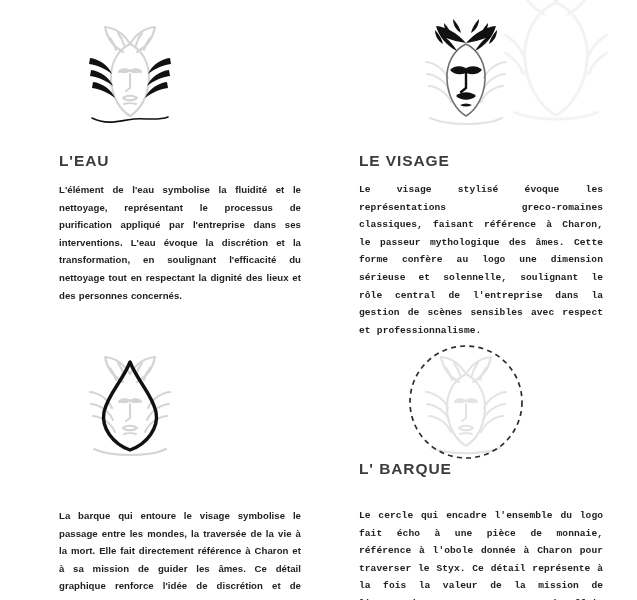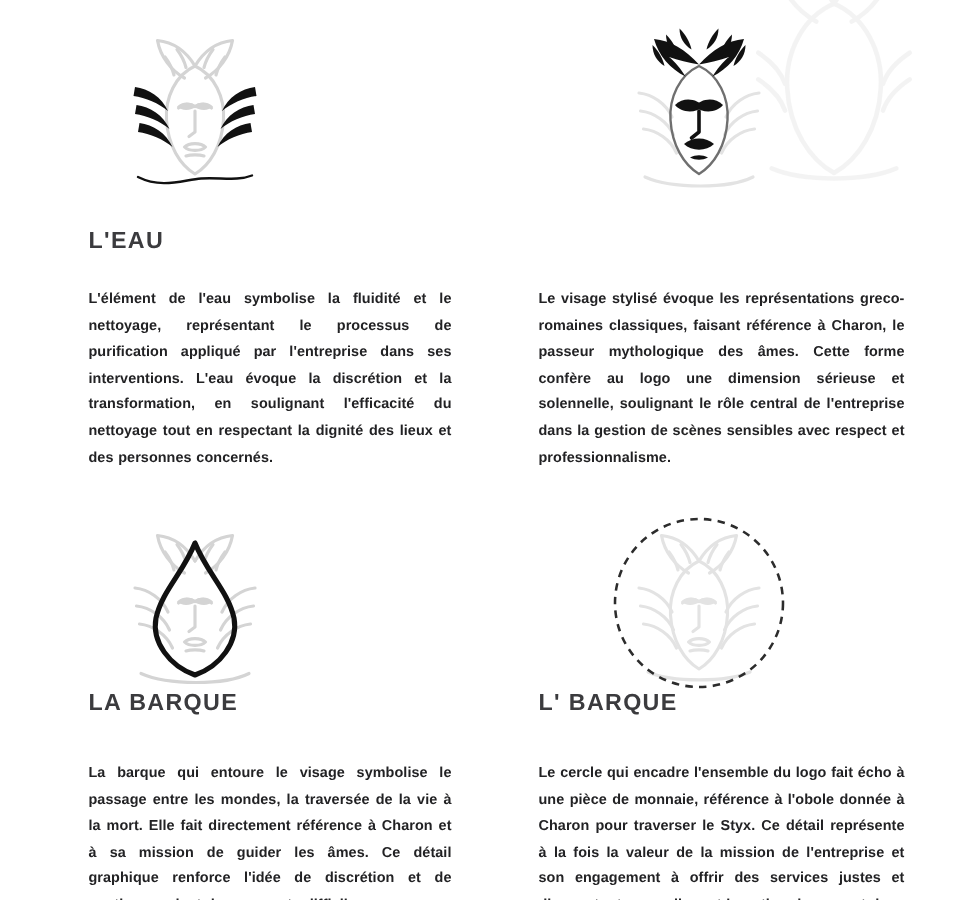--- a/index.html
+++ b/index.html
@@ -67,33 +67,34 @@
   .card.col-right .card-title {
     left: 19px;
   }
   .card.row-bottom .card-title {
     top: 130px;
   }
 
   .card-body {
     position: absolute;
     left: 59px;
-    top: 191px;
+    top: 181px;
     width: 242px;
     font-size: 9.6px;
     line-height: 17.6px;
     font-weight: 700;
     letter-spacing: 0.05px;
     text-align: justify;
     color: #222224;
     word-spacing: 0.4px;
   }
   .card.col-right .card-body {
     left: 19px;
     width: 244px;
+    font-family: Liberation Mono, monospace;
   }
   .card.row-bottom .card-body {
     top: 177px;
   }
 
   
   .logo-svg { display: block; width: 100%; height: 100%; }
   .faint { stroke: #d4d4d4; fill: none; stroke-width: 2.1; stroke-linecap: round; stroke-linejoin: round; }
   .faint-fill { fill: #d4d4d4; }
   .ink { stroke: #111111; fill: none; stroke-width: 2.4; stroke-linecap: round; stroke-linejoin: round; }
@@ -200,20 +201,21 @@
           <path d="M51 11 C55 15 58 20 59 25 C54 22 51 17 51 11 Z"></path>
         </g>
         <g class="ink-fill">
           <path d="M64 35 C73 25 83 19 94 18 C91 29 83 38 73 43 C76 38 80 33 84 30 C78 32 71 34 64 35 Z"></path>
           <path d="M95 22 C91 26 88 31 87 36 C92 33 95 28 95 22 Z"></path>
           <path d="M86 15 C82 19 79 24 78 29 C83 26 86 21 86 15 Z"></path>
           <path d="M77 11 C73 15 70 20 69 25 C74 22 77 17 77 11 Z"></path>
         </g>
       </svg>
     </div>
+    <div class="card-title">LE VISAGE</div>
     <div class="card-body">Le visage stylisé évoque les représentations greco-romaines classiques, faisant référence à Charon, le passeur mythologique des âmes. Cette forme confère au logo une dimension sérieuse et solennelle, soulignant le rôle central de l'entreprise dans la gestion de scènes sensibles avec respect et professionnalisme.</div>
   </div>
 
   <div class="card col-left row-bottom">
     <div class="card-icon">
       <svg class="logo-svg" viewBox="0 0 128 128">
         <g class="faint">
           <path d="M64 36 C58 26 49 20 39 19 C41 30 48 39 57 44"></path>
           <path d="M64 36 C70 26 79 20 89 19 C87 30 80 39 71 44"></path>
           <path d="M44 30 C47 34 49 38 50 42"></path>
@@ -234,21 +236,20 @@
           <path d="M58 96 C61 95 67 95 70 96"></path>
         </g>
         <g class="faint-fill">
           <path d="M52 63 C56 59 62 60 65 63 C61 66 55 66 52 63 Z"></path>
           <path d="M76 63 C72 59 66 60 63 63 C67 66 73 66 76 63 Z"></path>
         </g>
 
         <path class="boat" d="M64 24 C56 44 42 56 38 74 C35 90 47 106 64 112 C81 106 93 90 90 74 C86 56 72 44 64 24 Z"></path>
       </svg>
     </div>
-    <div class="card-title">LA BARQUE</div>
     <div class="card-body">La barque qui entoure le visage symbolise le passage entre les mondes, la traversée de la vie à la mort. Elle fait directement référence à Charon et à sa mission de guider les âmes. Ce détail graphique renforce l'idée de discrétion et de soutien pendant des moments difficiles.</div>
   </div>
 
   <div class="card col-right row-bottom">
     <div class="card-icon">
       <svg class="logo-svg" viewBox="0 0 128 128">
         <g class="ghost">
           <path d="M64 36 C51 42 44 57 45 72 C46 89 54 102 64 108 C74 102 82 89 83 72 C84 57 77 42 64 36 Z"></path>
           <path d="M64 36 C58 26 49 20 39 19 C41 30 48 39 57 44"></path>
           <path d="M64 36 C70 26 79 20 89 19 C87 30 80 39 71 44"></path>

